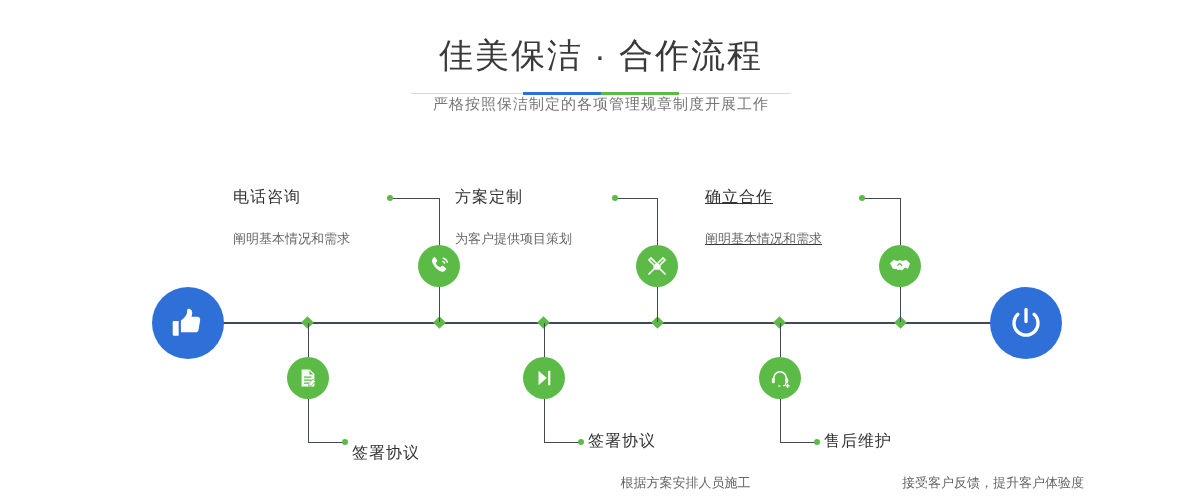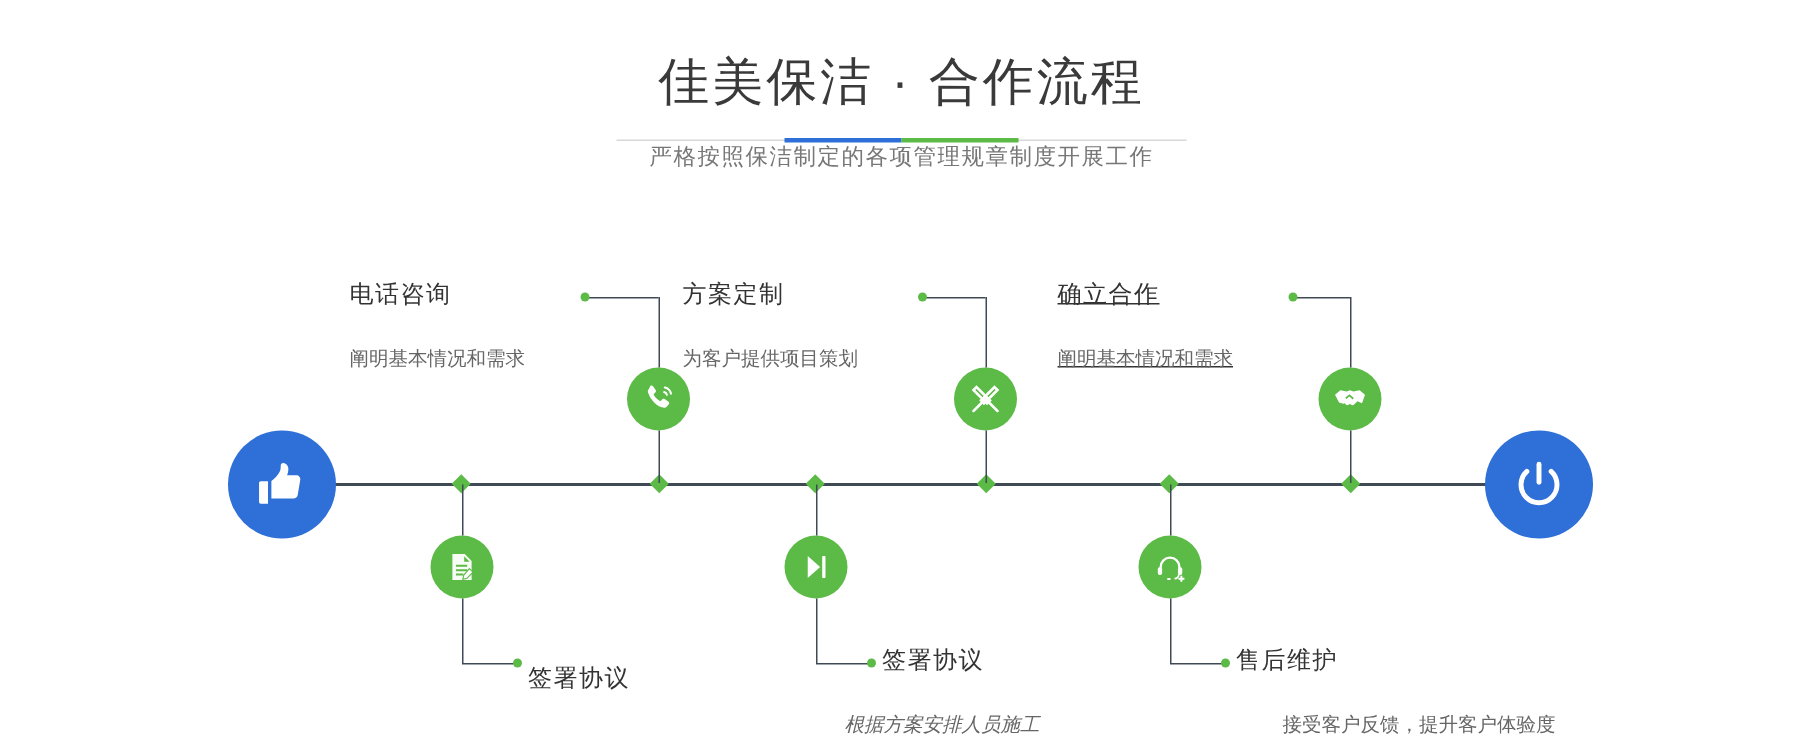--- a/index.html
+++ b/index.html
@@ -269,21 +269,21 @@
           <rect x="16.5" y="4" width="2.4" height="16" rx="0.6"></rect>
         </svg>
       </span>
     </div>
     <div class="conn conn-v" style="left:544px; top:173px; height:34px;"></div>
     <div class="conn conn-v" style="left:544px; top:249px; height:43px;"></div>
     <div class="conn conn-h" style="left:544px; top:292px; width:37px;"></div>
     <div class="dot" style="left:578px; top:289px;"></div>
     <div class="label-block" style="left:588px; top:280px; width:220px; text-align:left;">
       <div class="label-title" style="text-align:left;">签署协议</div>
-      <div class="label-desc" style="text-align:left; margin-left:-25px;font-style:italic;">根据方案安排人员施工</div>
+      <div class="label-desc" style="text-align:center; margin-left:-25px;">根据方案安排人员施工</div>
     </div>
 
     <div class="node-icon" style="left:879px; top:95px;">
       <span>
         <svg width="24" height="24" viewBox="0 0 24 24" fill="#ffffff">
           <path d="M2 9.2l3.6-3.1 4.2.9 2.2-.9 2.2.9 4.2-.9L22 9.2l-2 5.6-3-1.3-2.3 2.2a1.6 1.6 0 0 1-2.2 0l-.5-.5-.9.6a1.5 1.5 0 0 1-2-.3l-.6-.7-1 .4-2.8-.8L2 9.2z"></path>
           <path d="M9.2 11.6l2.4-2 2.6 2.2" stroke="#5cba47" stroke-width="1.2" fill="none"></path>
         </svg>
       </span>
     </div>
@@ -307,17 +307,17 @@
           <path d="M19.4 17.6v4.2M17.3 19.7h4.2" stroke="#ffffff" stroke-width="1.4"></path>
         </svg>
       </span>
     </div>
     <div class="conn conn-v" style="left:780px; top:173px; height:34px;"></div>
     <div class="conn conn-v" style="left:780px; top:249px; height:43px;"></div>
     <div class="conn conn-h" style="left:780px; top:292px; width:37px;"></div>
     <div class="dot" style="left:814px; top:289px;"></div>
     <div class="label-block" style="left:824px; top:280px; width:260px; text-align:left;">
       <div class="label-title" style="text-align:left;">售后维护</div>
-      <div class="label-desc" style="text-align:center; margin-left:-16px;">接受客户反馈，提升客户体验度</div>
+      <div class="label-desc" style="text-align:right; margin-left:-16px;">接受客户反馈，提升客户体验度</div>
     </div>
 
   </div>
 </div>
 
 </body></html>

